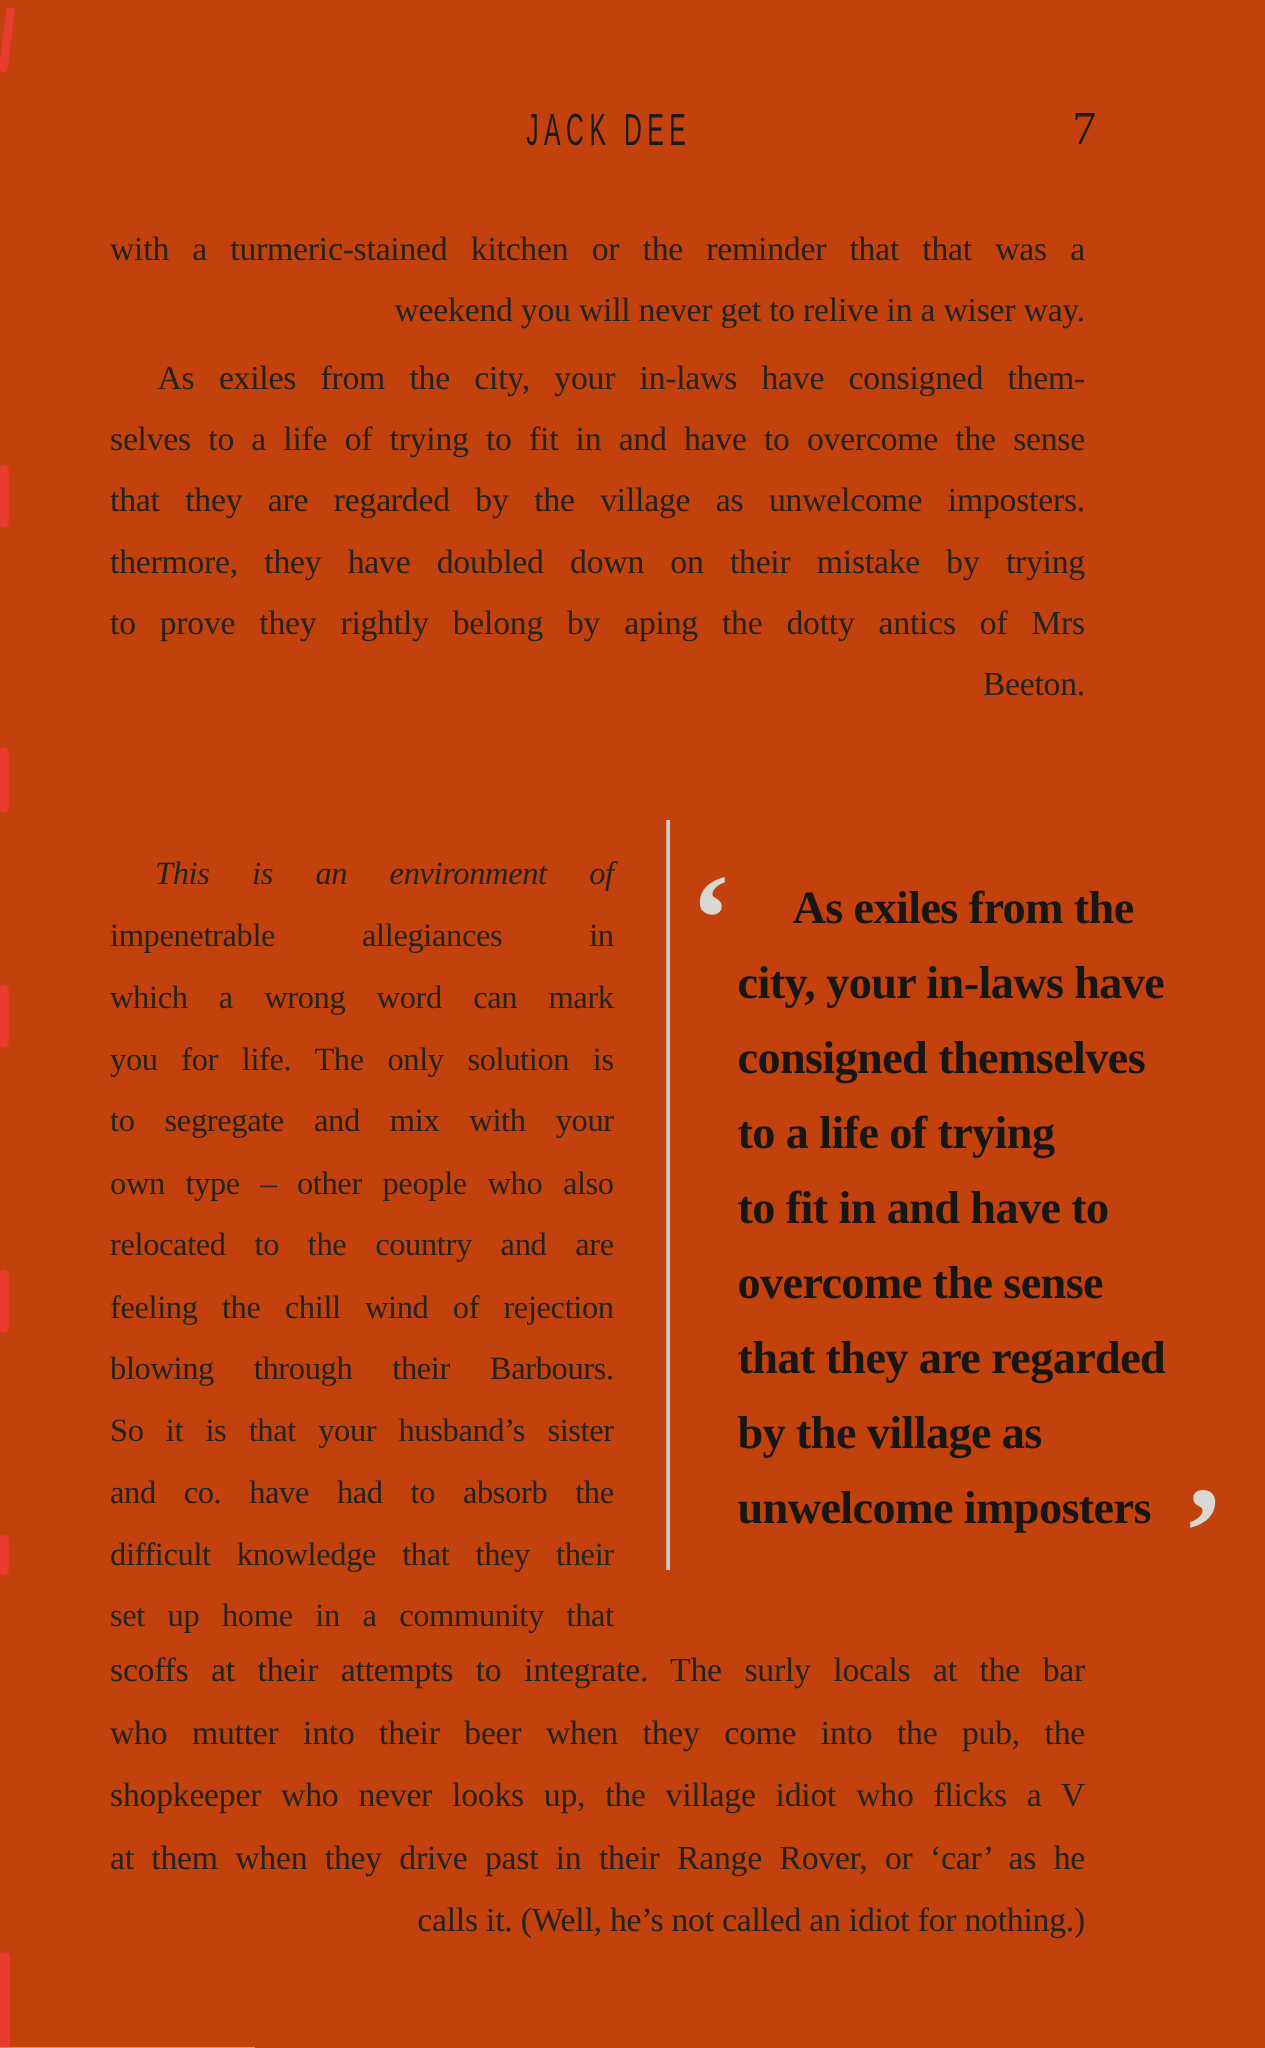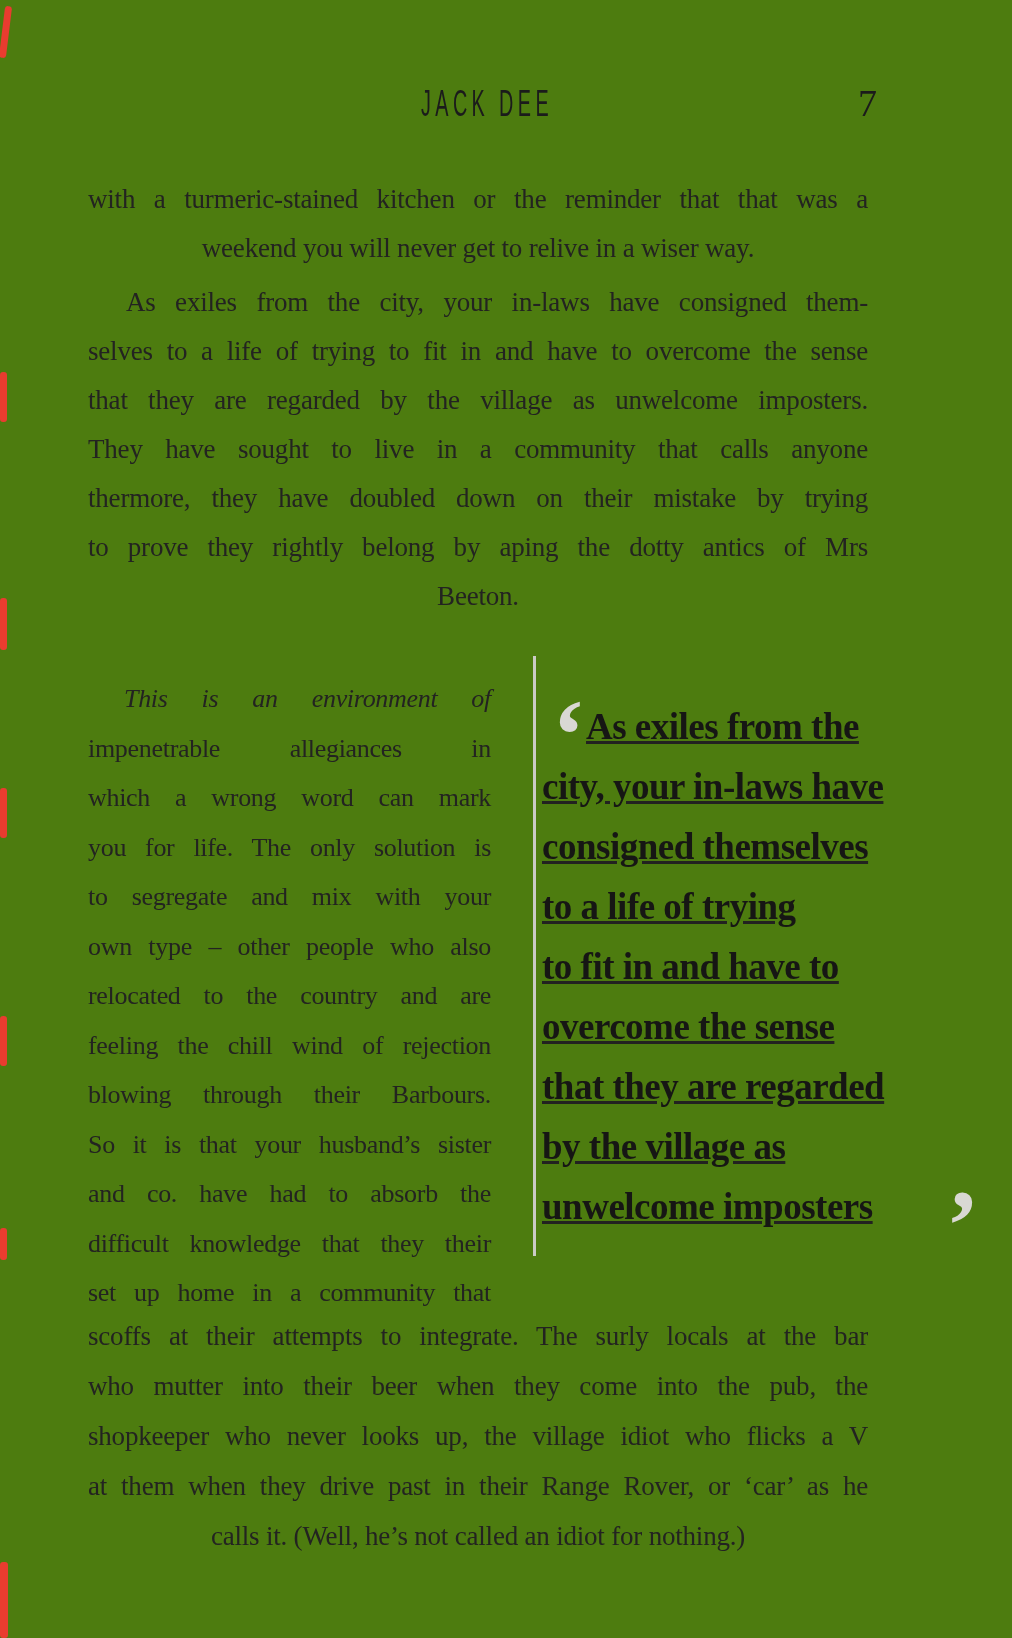--- a/index.html
+++ b/index.html
@@ -1,19 +1,19 @@
 <!DOCTYPE html>
 <html><head>
 <meta charset="utf-8">
 <style>
   html,body{margin:0;padding:0;background:#e9e9e9;}
   .page{
     position:relative;
     width:1012px;height:1638px;
-    background:#4d7c0f;
+    background:#c2410c;
     overflow:hidden;
     font-family:"Liberation Serif", serif;
     color:#222220;
   }
   
   .running-head{
     position:absolute; left:487px; top:86px;
     transform:translateX(-50%);
     font-family:"Liberation Sans", sans-serif;
     font-size:36px; line-height:1; color:#1b1b1b;
@@ -26,39 +26,39 @@
     font-weight:500;
   }
   .folio{
     position:absolute; left:858px; top:84px;
     font-size:38px; line-height:1; color:#1b1b1b;
   }
   
   .tblock{position:absolute; left:88px; width:780px;}
   .body-size{font-size:27px; line-height:49px; letter-spacing:-0.2px; color:#232321;}
   .jline{text-align:justify; text-align-last:justify; white-space:normal;}
-  .lline{text-align:center;}
+  .lline{text-align:right;}
   .indent{padding-left:38px;}
   #para1{top:175px;}
   #para2{top:278px;}
   #leftcol{
     top:674px; width:403px;
     font-size:26px; line-height:49.5px; letter-spacing:-0.3px; color:#232321;
   }
   #leftcol .indent{padding-left:36px;font-style:italic;}
   #bottomblock{top:1311px; line-height:50px;}
   
   .col-divider{
     position:absolute; left:533px; top:656px;
     width:3px; height:600px;
     background:#cbcbc6;
   }
   
   #pullquote{
-    position:absolute; left:542px; top:697px; width:410px;text-decoration:underline;
+    position:absolute; left:590px; top:697px; width:410px;
   }
   .pq-line{
     font-size:37px; line-height:60px; font-weight:bold;
     letter-spacing:-0.5px; color:#161614;
     white-space:nowrap; text-align:left;
   }
   .pq-first{text-indent:44px;}
   .quote-mark{
     position:absolute;
     font-size:100px; line-height:1; font-weight:bold;
@@ -102,21 +102,20 @@
 
   <div id="para1" class="tblock body-size">
     <div class="jline">with a turmeric-stained kitchen or the reminder that that was a</div>
     <div class="lline">weekend you will never get to relive in a wiser way.</div>
   </div>
 
   <div id="para2" class="tblock body-size">
     <div class="jline indent">As exiles from the city, your in-laws have consigned them-</div>
     <div class="jline">selves to a life of trying to fit in and have to overcome the sense</div>
     <div class="jline">that they are regarded by the village as unwelcome imposters.</div>
-    <div class="jline">They have sought to live in a community that calls anyone</div>
     <div class="jline">thermore, they have doubled down on their mistake by trying</div>
     <div class="jline">to prove they rightly belong by aping the dotty antics of Mrs</div>
     <div class="lline">Beeton.</div>
   </div>
 
   <div id="leftcol" class="tblock">
     <div class="jline indent">This is an environment of</div>
     <div class="jline">impenetrable allegiances in</div>
     <div class="jline">which a wrong word can mark</div>
     <div class="jline">you for life. The only solution is</div>

